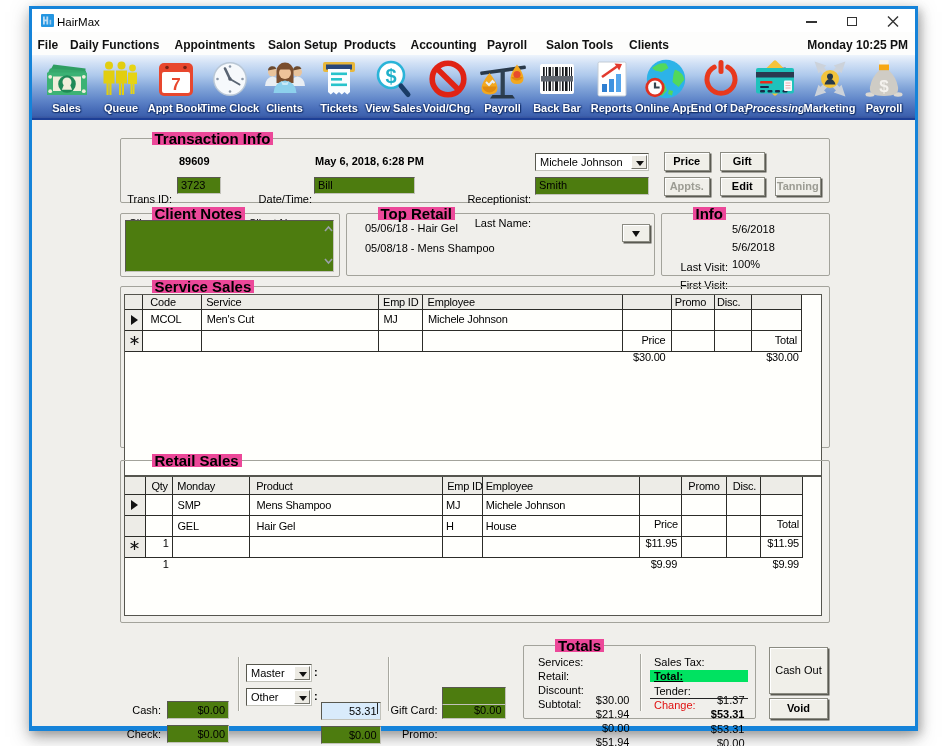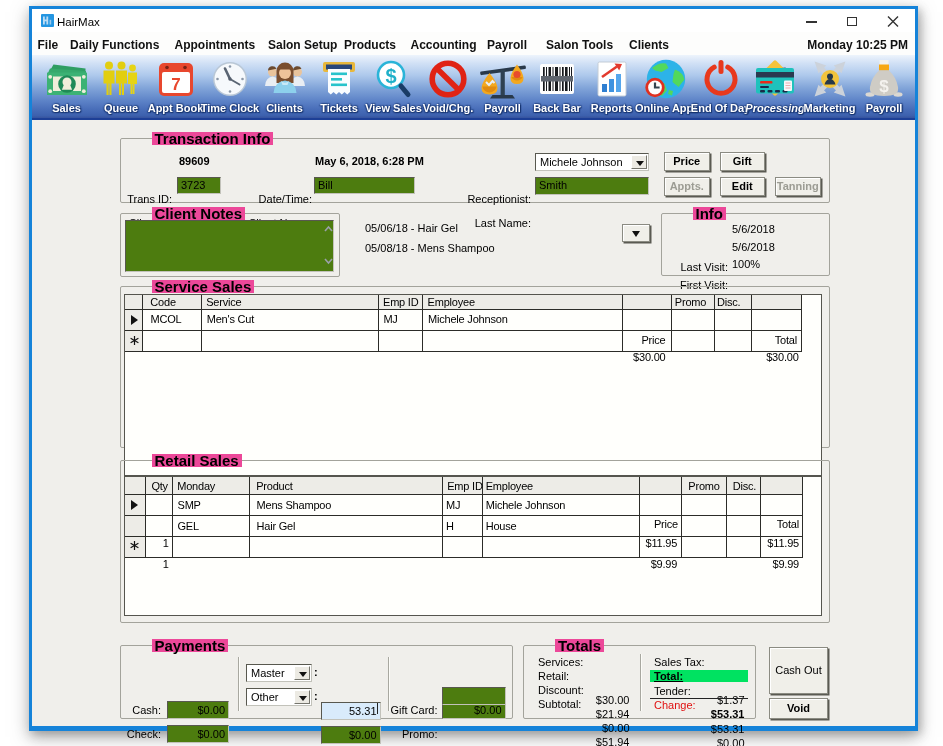--- a/index.html
+++ b/index.html
@@ -285,20 +285,23 @@
 
   <div class="grp" style="left:87.5px;top:203.5px;width:220.5px;height:64.5px;">
       <b>Client Notes</b>
     </div>
   <div class="in" style="left:93px;top:211px;width:209px;height:52px;"></div>
   <svg style="position:absolute;left:292px;top:215px;" width="9" height="42" viewBox="0 0 9 42">
       <path d="M1 7 L4.5 3 L8 7" fill="none" stroke="#9aa0a8" stroke-width="1.6"></path>
       <path d="M1 35 L4.5 39 L8 35" fill="none" stroke="#9aa0a8" stroke-width="1.6"></path>
     </svg>
 
+  <div class="grp" style="left:313.5px;top:203.5px;width:309.5px;height:63.5px;">
+      <b>Top Retail</b>
+    </div>
   <span class="lbl" style="left:333px;top:213px;">05/06/18 - Hair Gel</span>
   <span class="lbl" style="left:333px;top:233px;">05/08/18 - Mens Shampoo</span>
   <div class="btn" style="left:590px;top:215px;width:28px;height:18px;">
       <span style="position:absolute;left:9px;top:6px;border:4.5px solid transparent;border-top:6px solid #111;"></span>
     </div>
 
   <div class="grp" style="left:628.5px;top:203.5px;width:169.5px;height:63.5px;">
       <b>Info</b>
     </div>
   <span class="lbl r" style="left:616px;top:214px;width:80px;">Last Visit:</span>
@@ -400,23 +403,20 @@
     <span class="gt r" style="left:624px;top:43px;width:50px;">$9.99</span>
     <svg style="position:absolute;left:4.5px;top:64px;" width="9" height="9" viewBox="0 0 9 9">
         <g stroke="#111" stroke-width="1.2">
           <path d="M4.5 0 V9"></path>
           <path d="M0.6 2.25 L8.4 6.75"></path>
           <path d="M8.4 2.25 L0.6 6.75"></path>
         </g>
       </svg>
   </div>
 
-  <div class="grp" style="left:87.5px;top:636px;width:393.5px;height:73.5px;">
-      <b>Payments</b>
-    </div>
   <span class="lbl r" style="left:69px;top:657px;width:60px;">Cash:</span>
   <div class="in r" style="left:135px;top:654px;width:62px;height:18px;line-height:16px;">$0.00</div>
   <span class="lbl r" style="left:69px;top:681px;width:60px;">Check:</span>
   <div class="in r" style="left:135px;top:678px;width:62px;height:18px;line-height:16px;">$0.00</div>
   <div class="sep" style="left:205.5px;top:648px;height:54px;"></div>
   <div class="combo" style="left:214px;top:654.5px;width:65.5px;height:18px;">
       <span class="cv">Master</span>
       <span class="ca"></span>
     </div>
   <span class="lbl b" style="left:282px;top:657px;">:</span>

